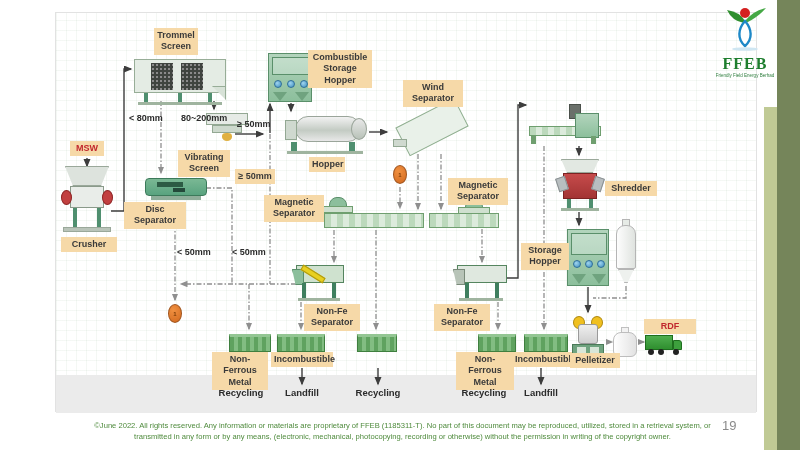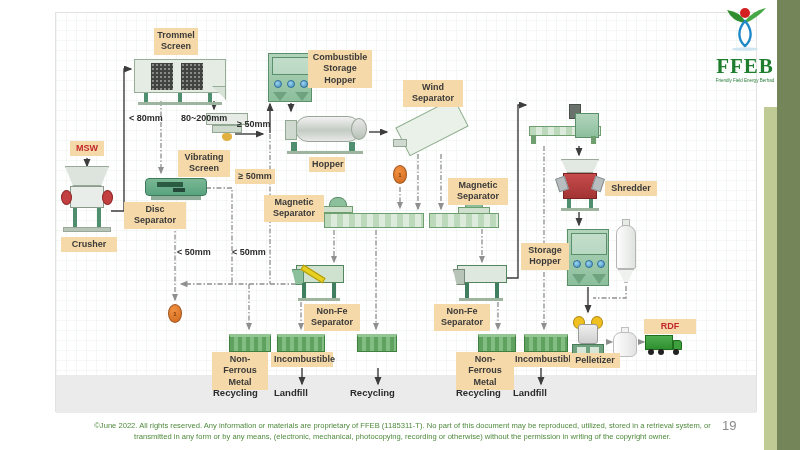--- a/index.html
+++ b/index.html
@@ -8,34 +8,34 @@
   .diagram{position:absolute;left:55px;top:12px;width:702px;height:400px;background:#fff;
            border:1px solid #e2e2e2;box-sizing:border-box;}
   .diagram .grid{position:absolute;inset:0;
       background-image:repeating-linear-gradient(0deg,rgba(150,185,150,.10) 0 1px,transparent 1px 10px),
                        repeating-linear-gradient(90deg,rgba(150,185,150,.10) 0 1px,transparent 1px 10px);}
   .graystrip{position:absolute;left:0;top:362px;width:100%;height:38px;background:#ebebeb;}
   .flow{position:absolute;left:0;top:0;}
   .lbl{position:absolute;background:#f6d9a8;color:#3a3a3a;font-weight:bold;font-size:9px;
        line-height:1.25;text-align:center;padding:2px 3px;box-sizing:border-box;}
   .stream{position:absolute;color:#2b2b2b;font-weight:bold;font-size:9px;white-space:nowrap;}
-  .dest{position:absolute;color:#2b2b2b;font-weight:bold;font-size:9.5px;width:56px;}
+  .dest{position:absolute;color:#2b2b2b;font-weight:bold;font-size:9.5px;text-align:center;width:56px;}
   .red{color:#c1272d;}
   .m{position:absolute;box-sizing:border-box;}
   .m *{position:absolute;box-sizing:border-box;}
   .green-cab{background:linear-gradient(#b2d4bc,#8cbf9c);border:1px solid #5a8f6a;}
   .bin{background:repeating-linear-gradient(90deg,#5fa25f 0 4px,#82bd82 4px 8px);
        border:1px solid #3f7f3f;border-top:3px solid #93c693;}
   .belt{background:repeating-linear-gradient(90deg,#bcd9bc 0 6px,#dcebdc 6px 12px);border:1px solid #6f9f6f;}
   .oval{background:radial-gradient(circle at 35% 30%,#f09040,#d2691e);border:1px solid #a0521a;
         border-radius:50%;color:#7c3c08;font-size:6px;font-weight:bold;
         display:flex;align-items:center;justify-content:center;}
   .bluedot{width:8px;height:8px;border-radius:50%;background:radial-gradient(circle at 35% 35%,#9fd4ef,#3f8fc0);border:1px solid #2f6f9a;}
   .logo{position:absolute;left:714px;top:6px;width:62px;text-align:center;}
-  .logo .word{font-family:"Liberation Serif",serif;font-weight:bold;font-size:21px;color:#1e7e2e;letter-spacing:1px;line-height:1;}
+  .logo .word{font-family:"Liberation Serif",serif;font-weight:bold;font-size:16px;color:#1e7e2e;letter-spacing:1px;line-height:1;}
   .logo .tag{font-size:4.5px;color:#2e7e3e;white-space:nowrap;margin-top:1px;}
   .bar-dark{position:absolute;left:777px;top:0;width:23px;height:450px;background:#75855a;}
   .bar-light{position:absolute;left:764px;top:107px;width:13px;height:343px;background:#c0ca95;}
   .footer{position:absolute;left:80px;top:421px;width:645px;font-size:7.6px;line-height:1.4;
           color:#4e8a3c;text-align:center;}
   .pagenum{position:absolute;left:722px;top:418px;font-size:13px;color:#8a8a8a;}
 </style>
 </head>
 <body>
 

